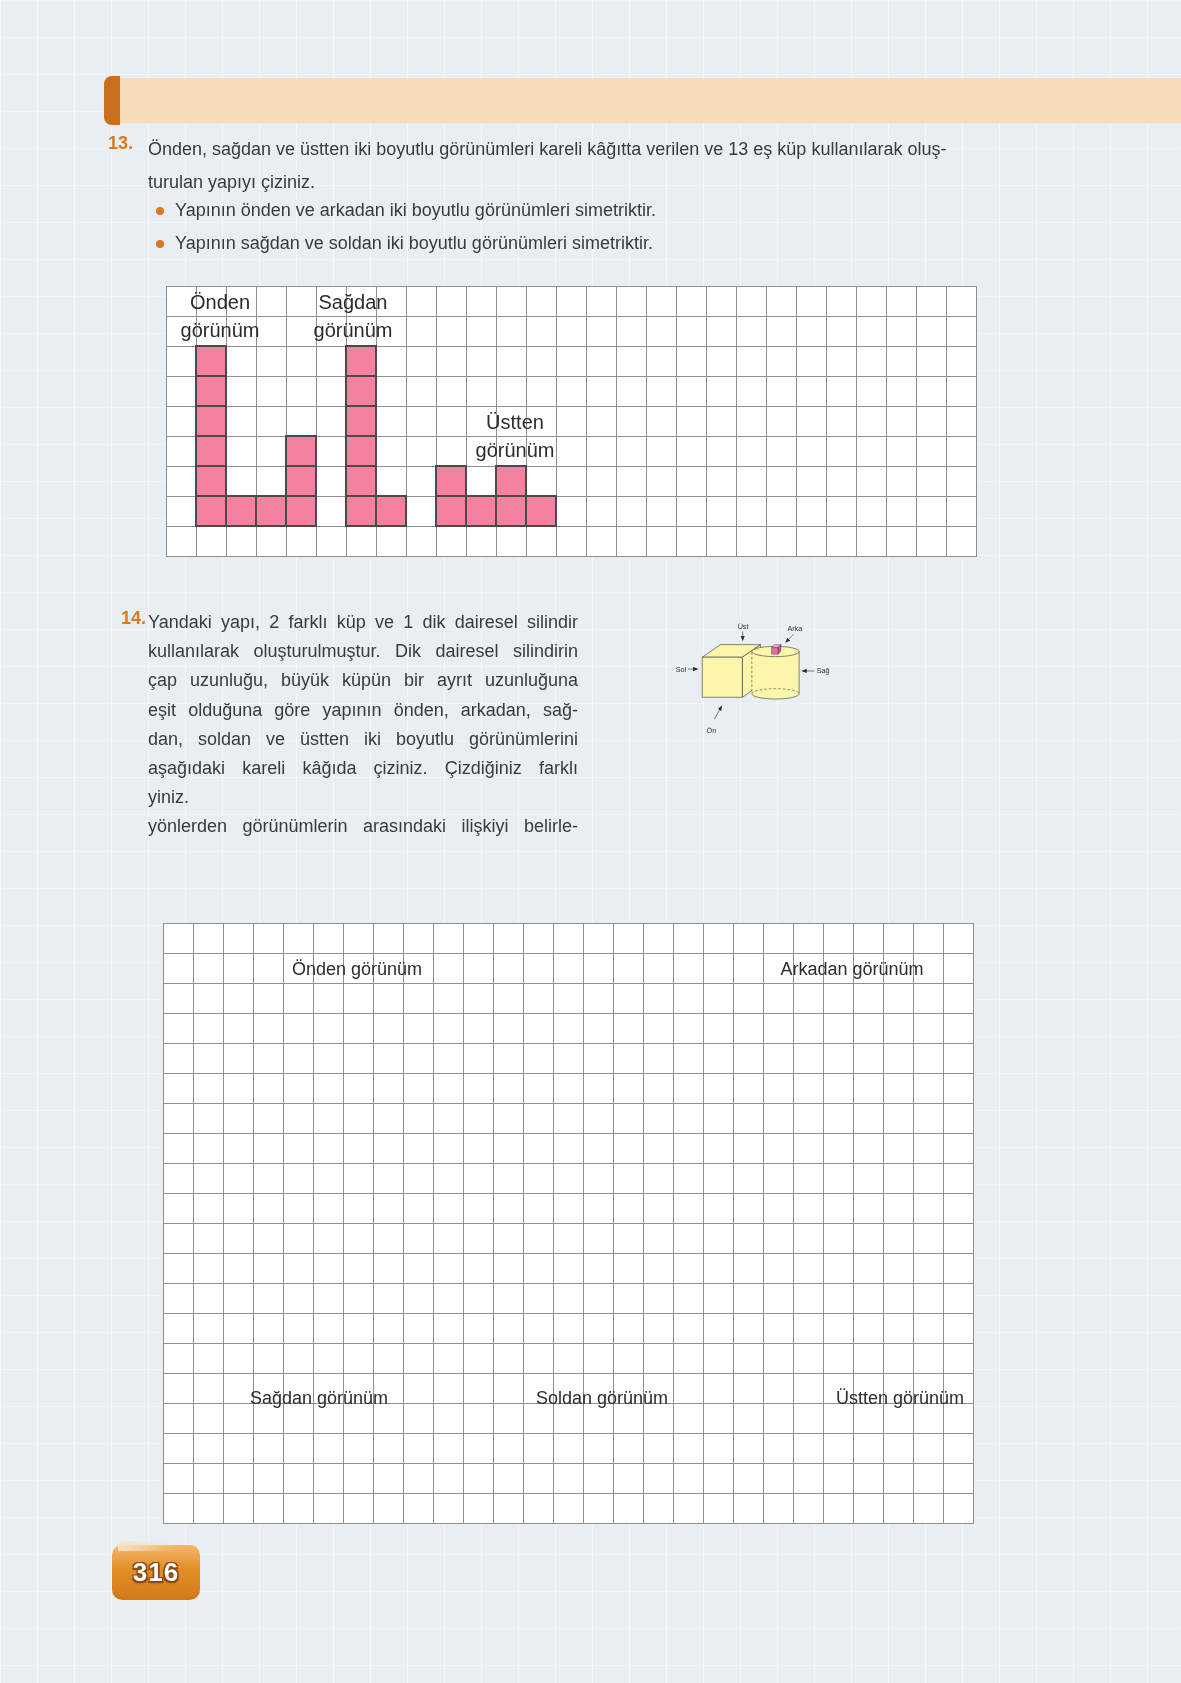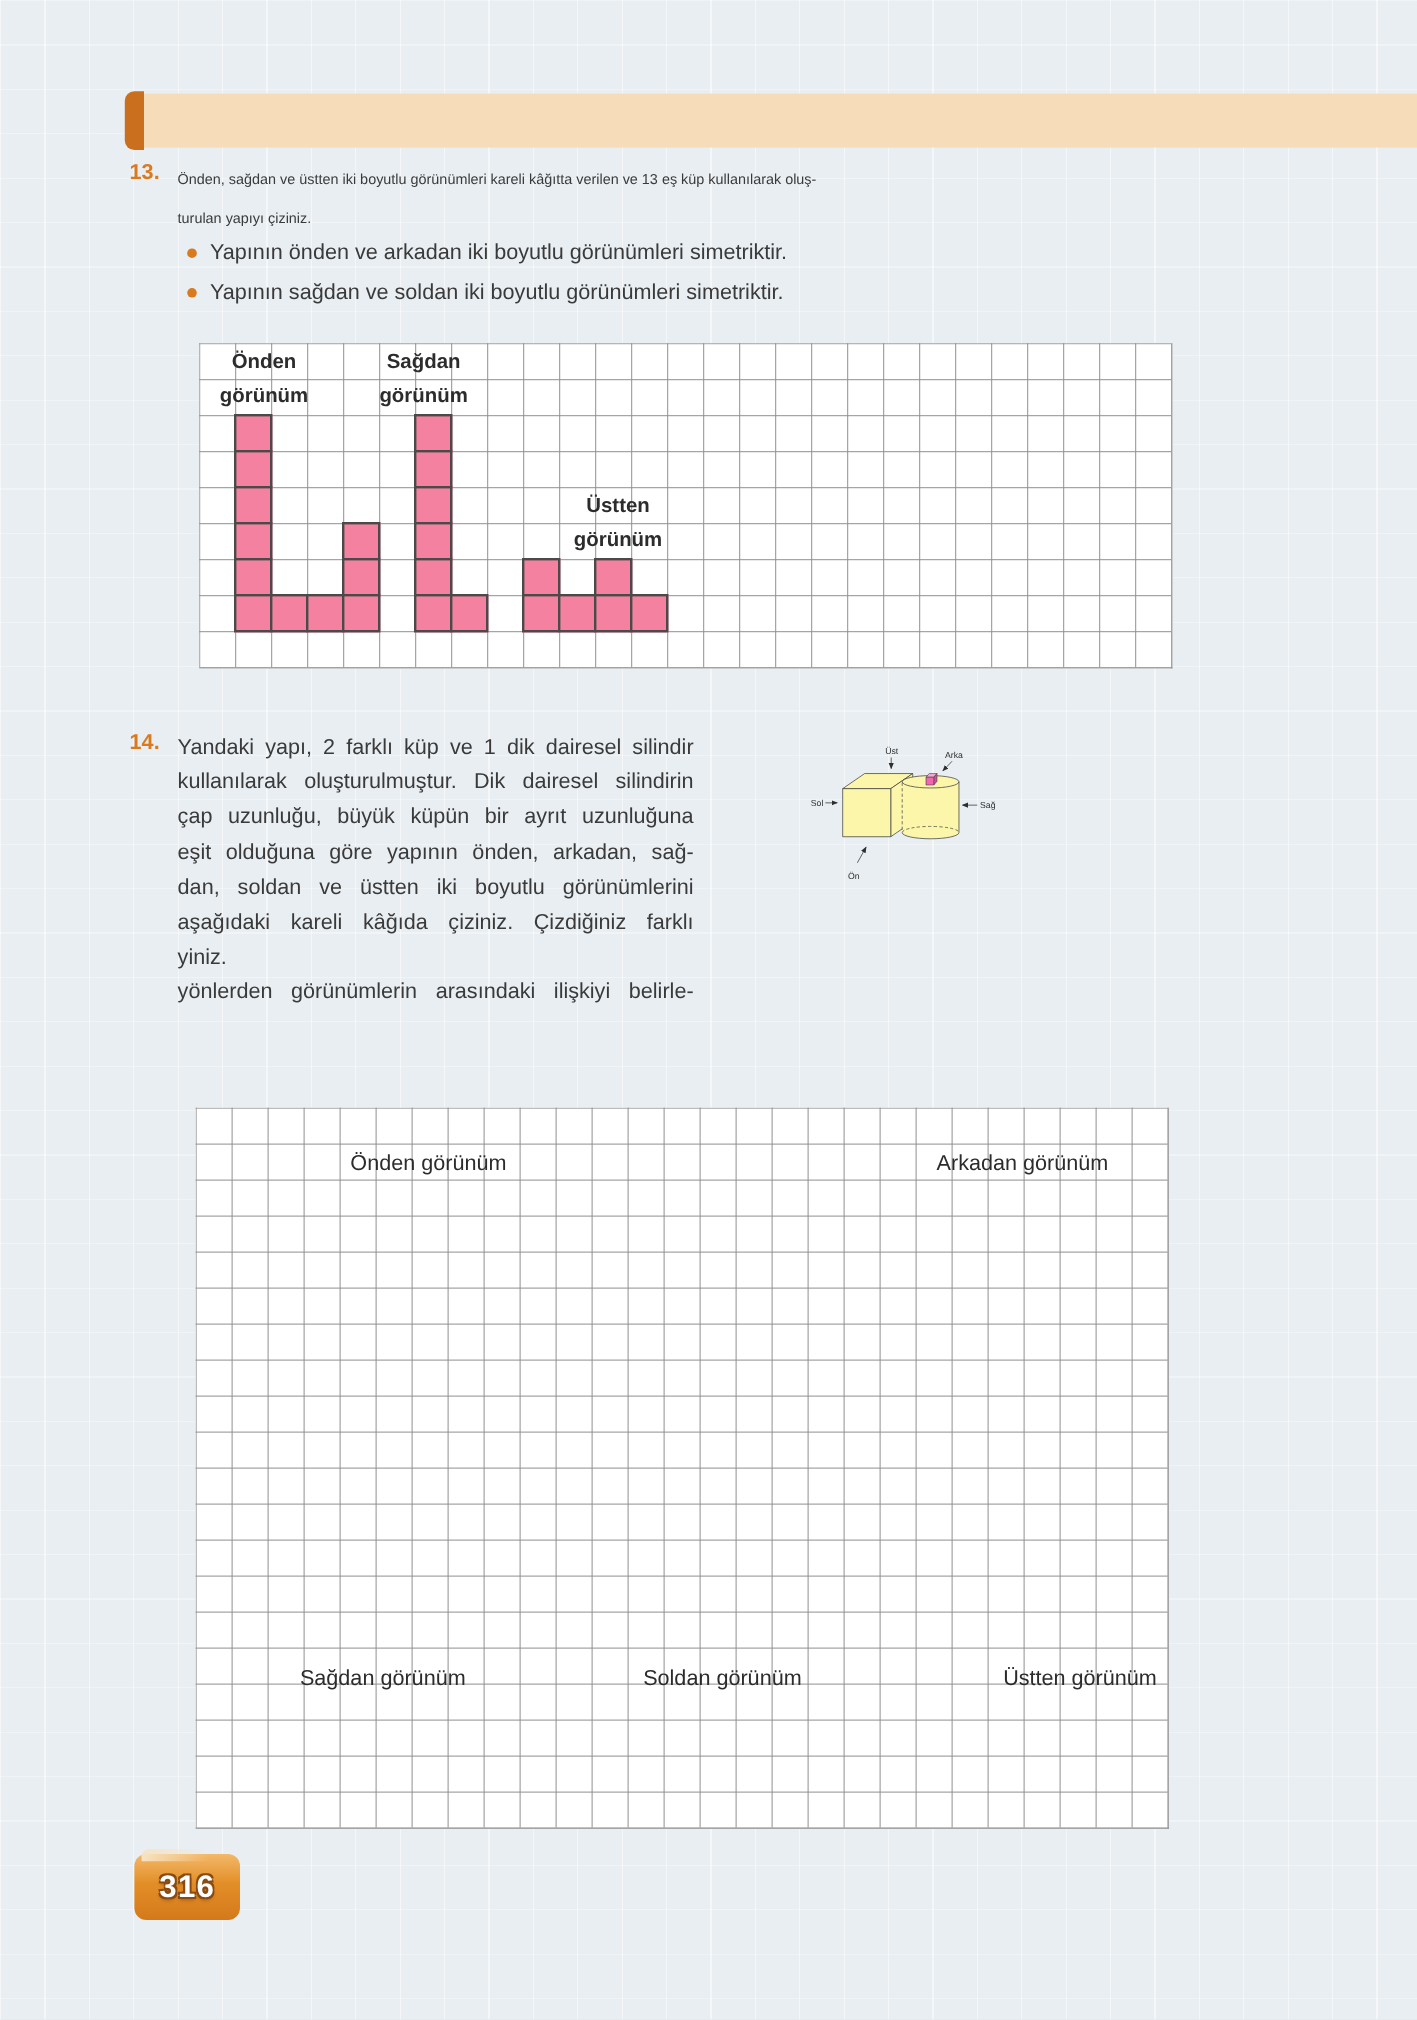--- a/index.html
+++ b/index.html
@@ -28,21 +28,21 @@
   .hdr-bar{
     left:120px;top:78px;width:1061px;height:45px;
     background:#f6dcb8;
   }
 
   
   .qnum{
     font-size:18px;font-weight:bold;color:#d97a1e;
     width:38px;text-align:left;
   }
-  .qtext{font-size:12px;line-height:33px;color:#3a3a3a;}
+  .qtext{font-size:18px;line-height:33px;color:#3a3a3a;}
   .q14text{width:430px;font-size:18px;line-height:29.2px;color:#3a3a3a;}
   .jline{text-align:justify;text-align-last:justify;}
   .jline.last{text-align-last:left;}
   .bullet-dot{
     width:8px;height:8px;border-radius:50%;
     background:#d97a1e;
   }
   .bullet-text{font-size:18px;color:#3a3a3a;}
 
   
@@ -54,21 +54,21 @@
     background-size:30px 30px;
     border-right:1px solid #8f8f8f;
     border-bottom:1px solid #8f8f8f;
   }
   .pinkcell{
     position:absolute;width:32px;height:32px;
     border:2px solid #4a4a4a;box-sizing:border-box;
   }
   .glabel{
     position:absolute;text-align:center;color:#2c2c2c;
-    font-size:17px;line-height:28px;width:160px;font-weight:bold;
+    font-size:20px;line-height:28px;width:160px;
   }
   .glabel2{
     position:absolute;text-align:center;color:#2c2c2c;
     font-size:18px;width:220px;white-space:nowrap;
   }
 
   
   svg text{
     font-family:"Liberation Sans","DejaVu Sans",sans-serif;
     font-size:19px;fill:#2e2e2e;
@@ -144,21 +144,21 @@
     <div class="glabel" style="left:107px;top:2px;">
       <div>Sağdan</div>
       <div>görünüm</div>
     </div>
     <div class="glabel" style="left:269px;top:122px;">
       <div>Üstten</div>
       <div>görünüm</div>
     </div>
   </div>
 
-  <div class="abs qnum" style="left:108px;top:608px;">14.</div>
+  <div class="abs qnum" style="left:108px;top:608px;text-align:right;">14.</div>
   <div class="abs q14text" style="left:148px;top:608px;">
     <div class="jline">Yandaki yapı, 2 farklı küp ve 1 dik dairesel silindir</div>
     <div class="jline">kullanılarak oluşturulmuştur. Dik dairesel silindirin</div>
     <div class="jline">çap uzunluğu, büyük küpün bir ayrıt uzunluğuna</div>
     <div class="jline">eşit olduğuna göre yapının önden, arkadan, sağ-</div>
     <div class="jline">dan, soldan ve üstten iki boyutlu görünümlerini</div>
     <div class="jline">aşağıdaki kareli kâğıda çiziniz. Çizdiğiniz farklı</div>
     <div class="jline last">yiniz.</div>
     <div class="jline">yönlerden görünümlerin arasındaki ilişkiyi belirle-</div>
   </div>

